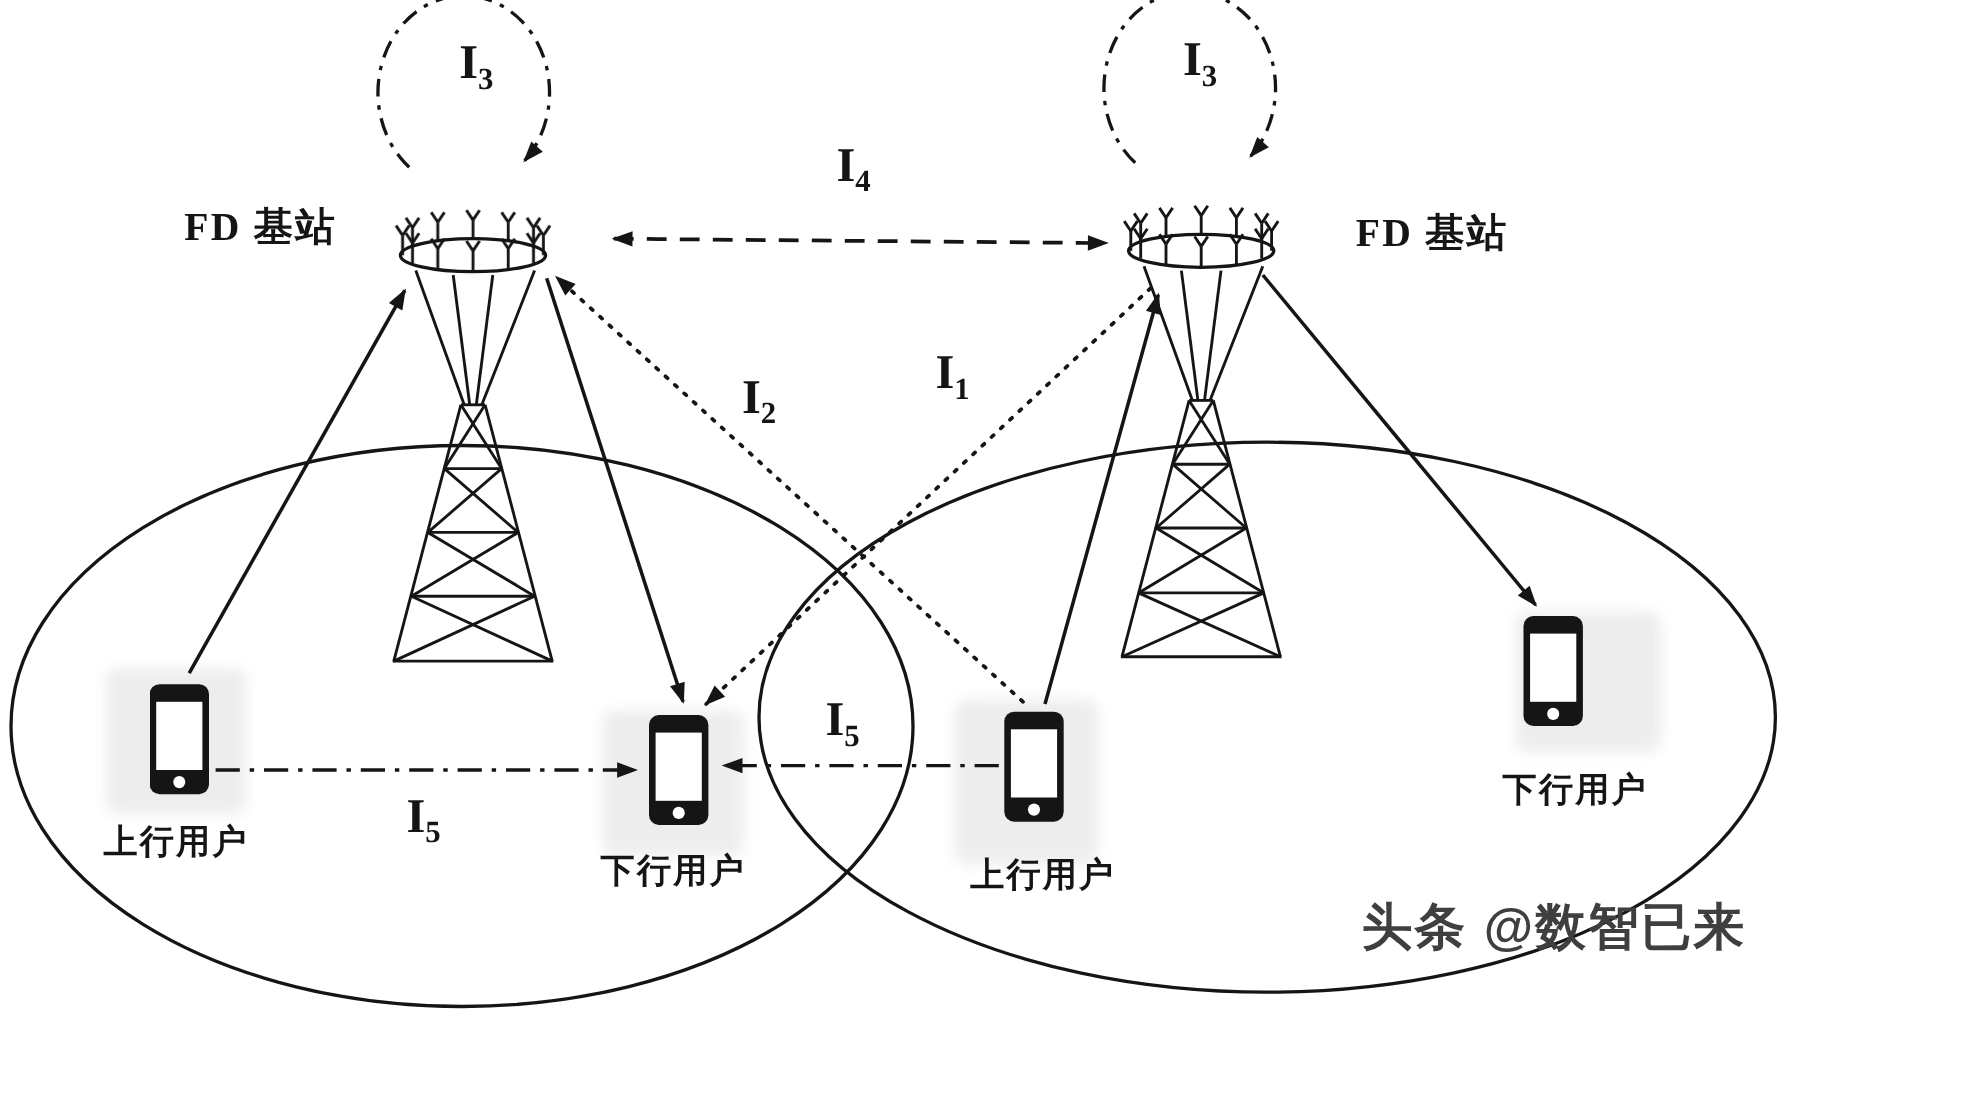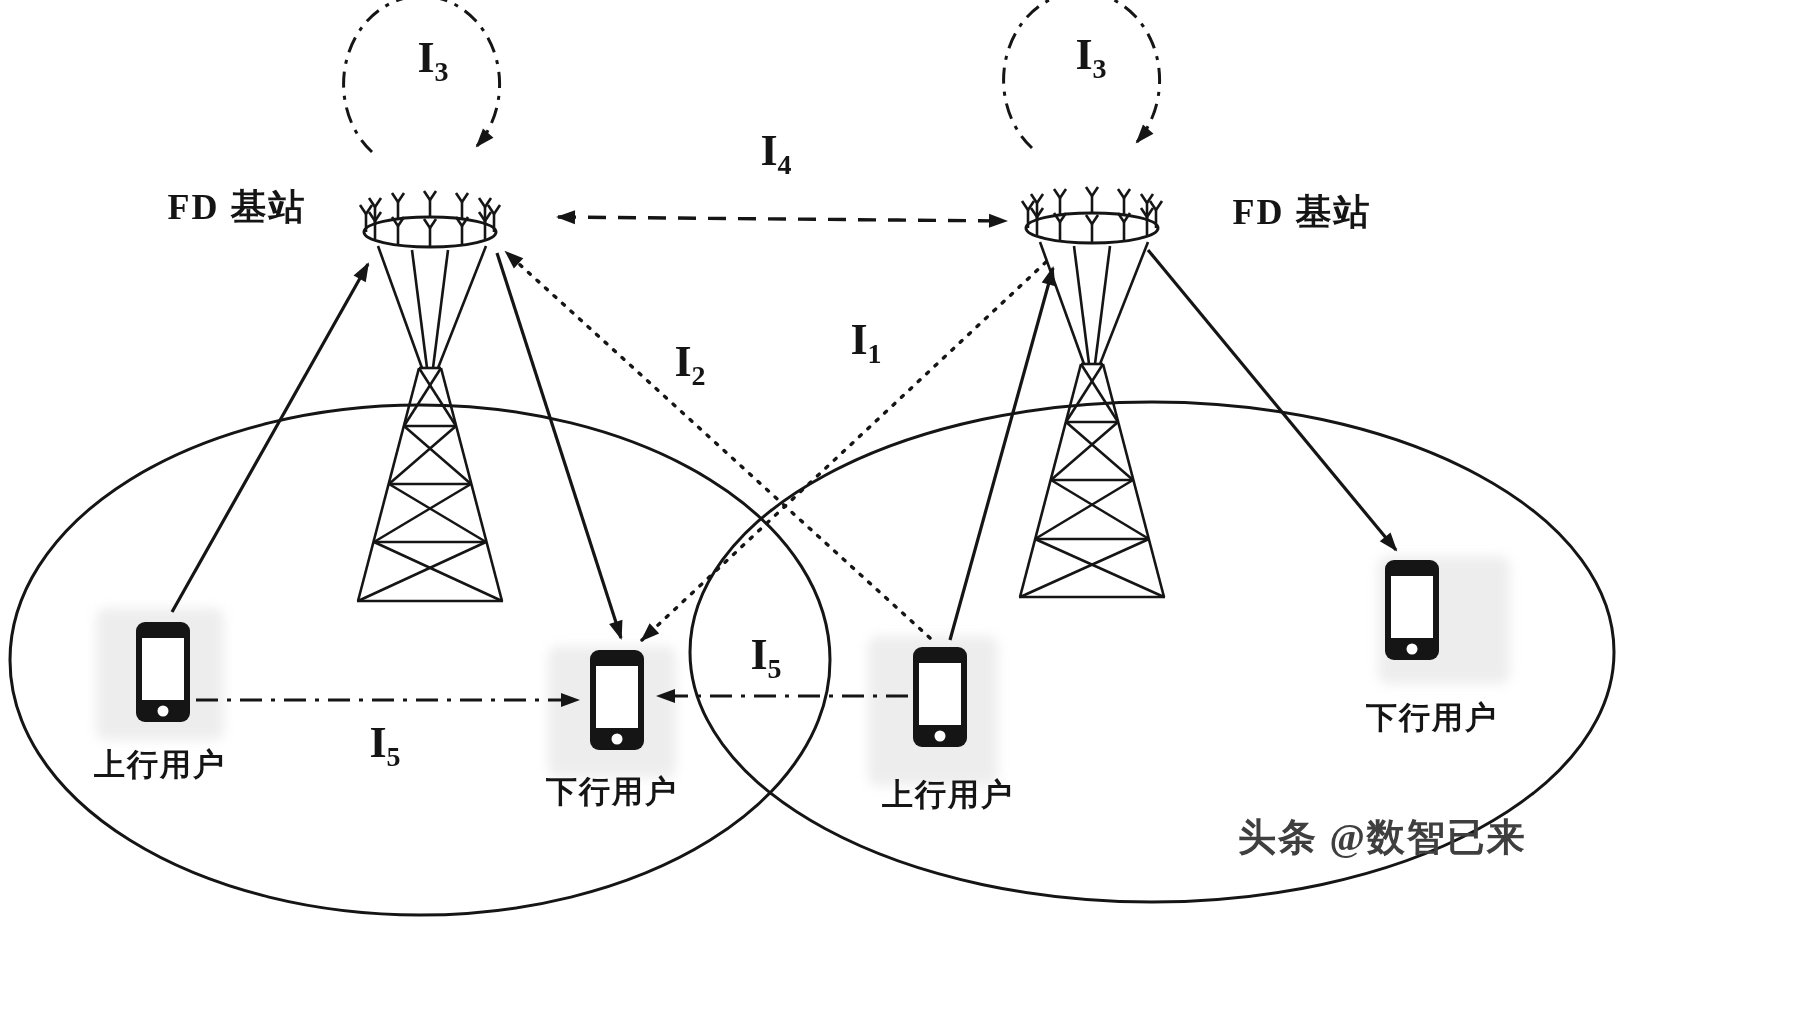--- a/index.html
+++ b/index.html
@@ -13,22 +13,22 @@
   .label {
     position:absolute; transform:translate(-50%,-50%);
     font-weight:bold; white-space:nowrap; color:#151515;
   }
   .fd-label   { font-size:36px; letter-spacing:2px; }
   .user-label { font-size:31px; letter-spacing:2px; }
   .i-label    { font-size:44px;text-align:right; }
   .i-label sub{ font-size:28px; font-weight:bold; }
   .watermark {
     position:absolute; left:1238px; top:812px;
-    font-family:Liberation Serif, serif;
-    font-size:38px; font-weight:bold; color:#3f3f3f; letter-spacing:2px;
+    font-family:Liberation Sans, sans-serif;
+    font-size:46px; font-weight:bold; color:#3f3f3f; letter-spacing:2px;
     white-space:nowrap;
   }
 </style>
 </head>
 <body>
 
 <div class="canvas">
 
   <svg class="diagram" width="1800" height="1013" viewBox="0 0 1800 1013">
     <defs>

